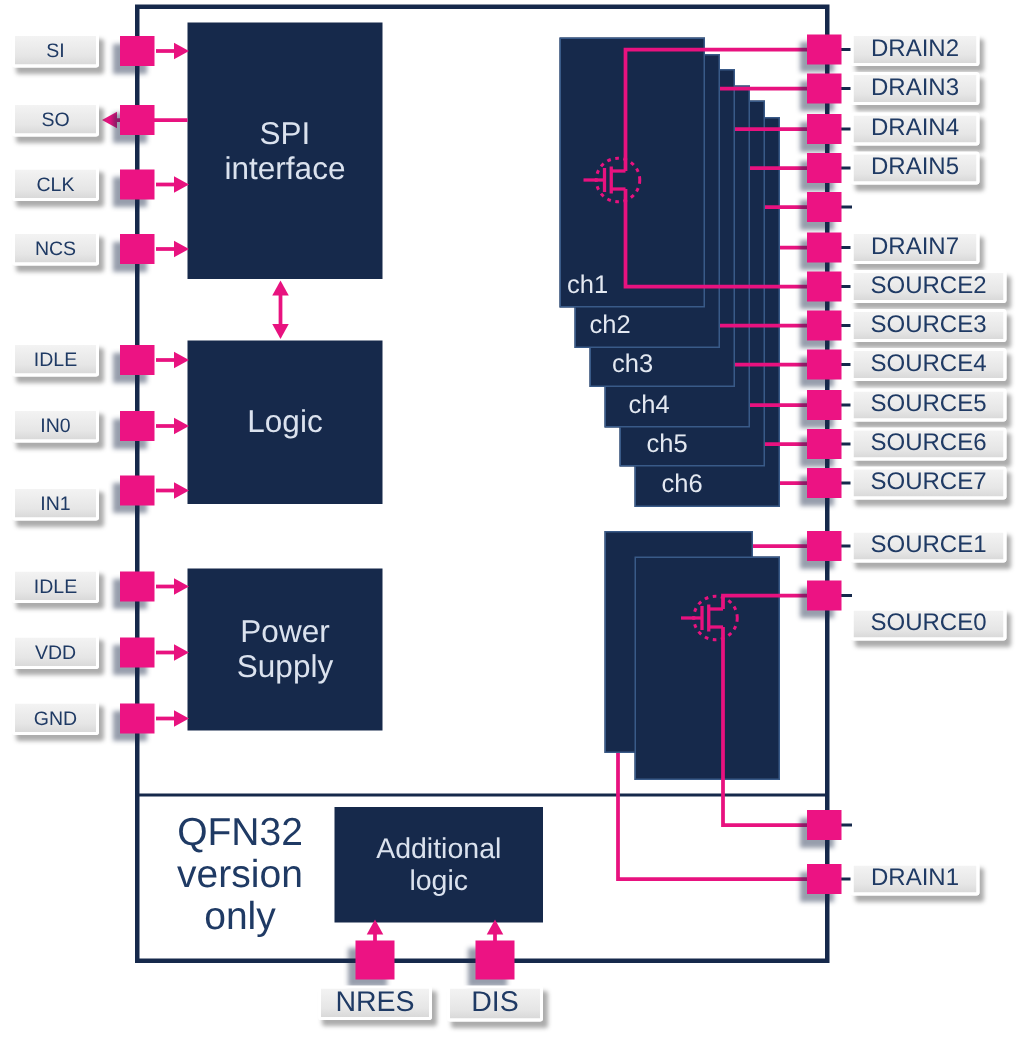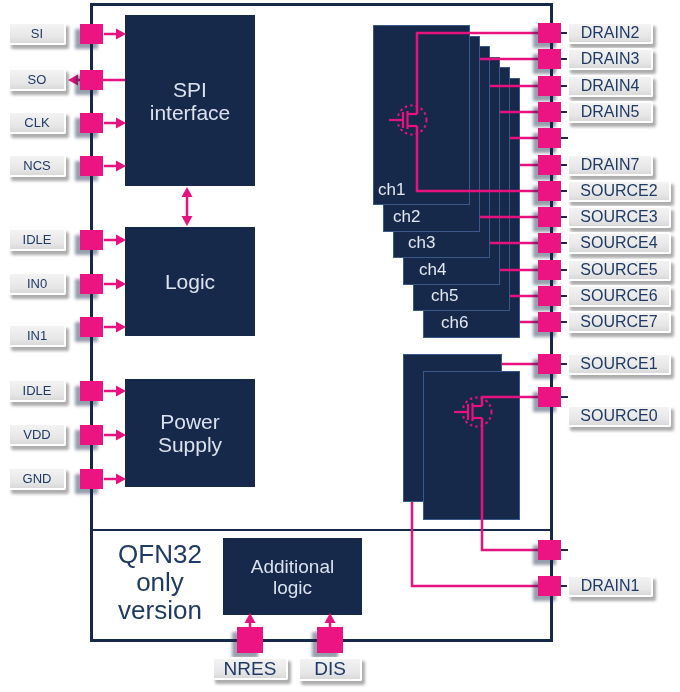--- a/index.html
+++ b/index.html
@@ -253,17 +253,17 @@
   <div class="plabel right w104" style="top:311px;">SOURCE7</div>
   <div class="plabel right w104" style="top:353px;text-align:center;">SOURCE1</div>
   <div class="plabel right w104" style="top:386px;margin-top:19px;">SOURCE0</div>
   <div class="plabel right w86" style="top:575px;">DRAIN1</div>
 
   <div class="plabel" style="left:212px;top:657px;width:76px;height:23px;font-size:19px;">NRES</div>
   <div class="plabel" style="left:298px;top:657px;width:64px;height:24px;font-size:19px;">DIS</div>
 
   <div class="note">
     <div>QFN32</div>
+    <div>version</div>
     <div>only</div>
-    <div>version</div>
   </div>
 
 </div>
 
 </body></html>

